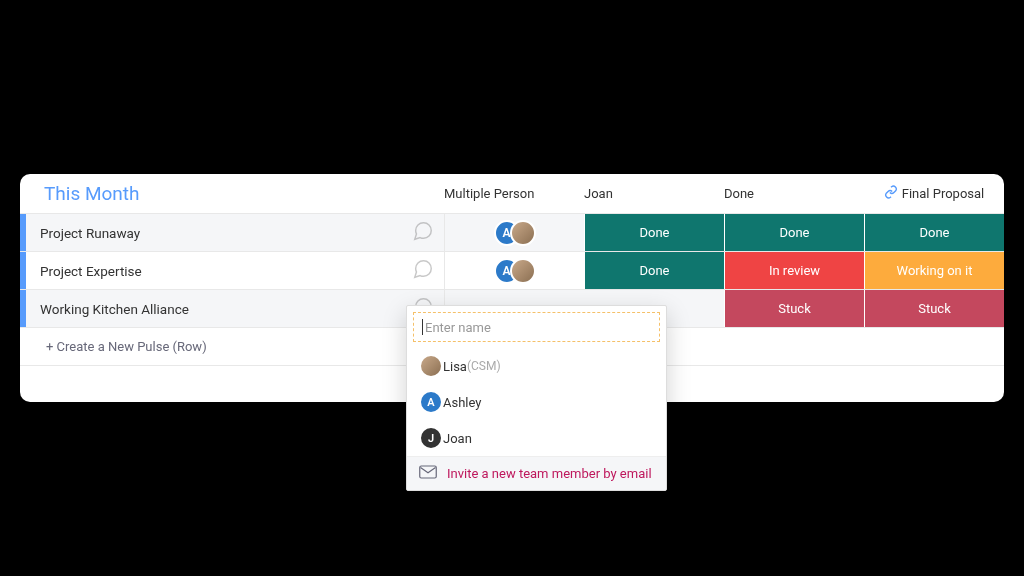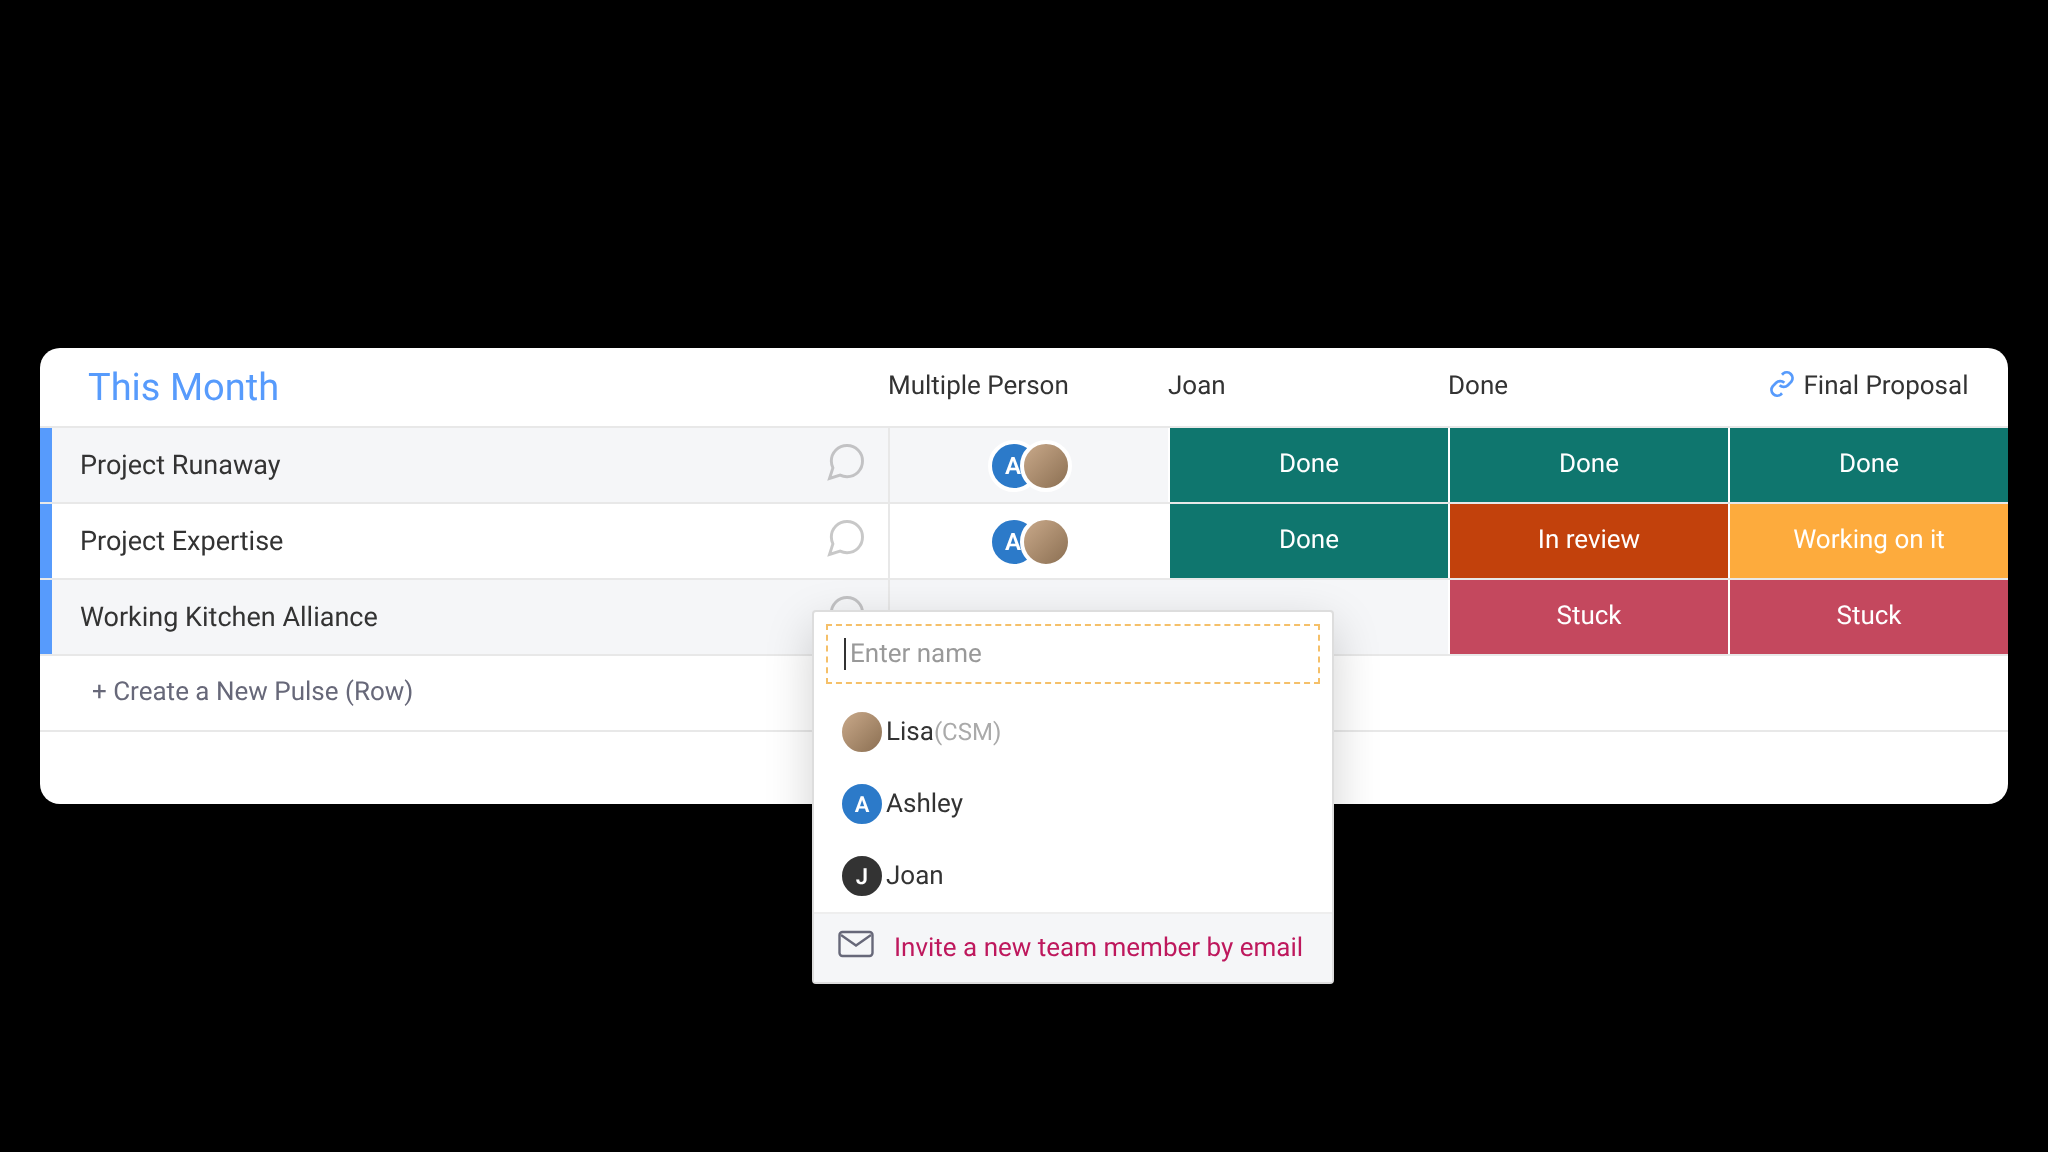--- a/index.html
+++ b/index.html
@@ -71,21 +71,21 @@
     width: 140px;
     flex-shrink: 0;
     display: flex;
     align-items: center;
     justify-content: center;
     font-size: 13px;
     color: #fff;
     border-left: 1px solid #fff;
   }
   .status-done { background: #0f766e; }
-  .status-review { background: #c2410c; }
+  .status-review { background: #ef4444; }
   .status-working { background: #FDAB3D; }
   .status-stuck { background: #C4485E; }
   .status-empty { background: #c4c4c4; }
   .person-cell {
     width: 140px;
     flex-shrink: 0;
     display: flex;
     align-items: center;
     justify-content: center;
     gap: -6px;

